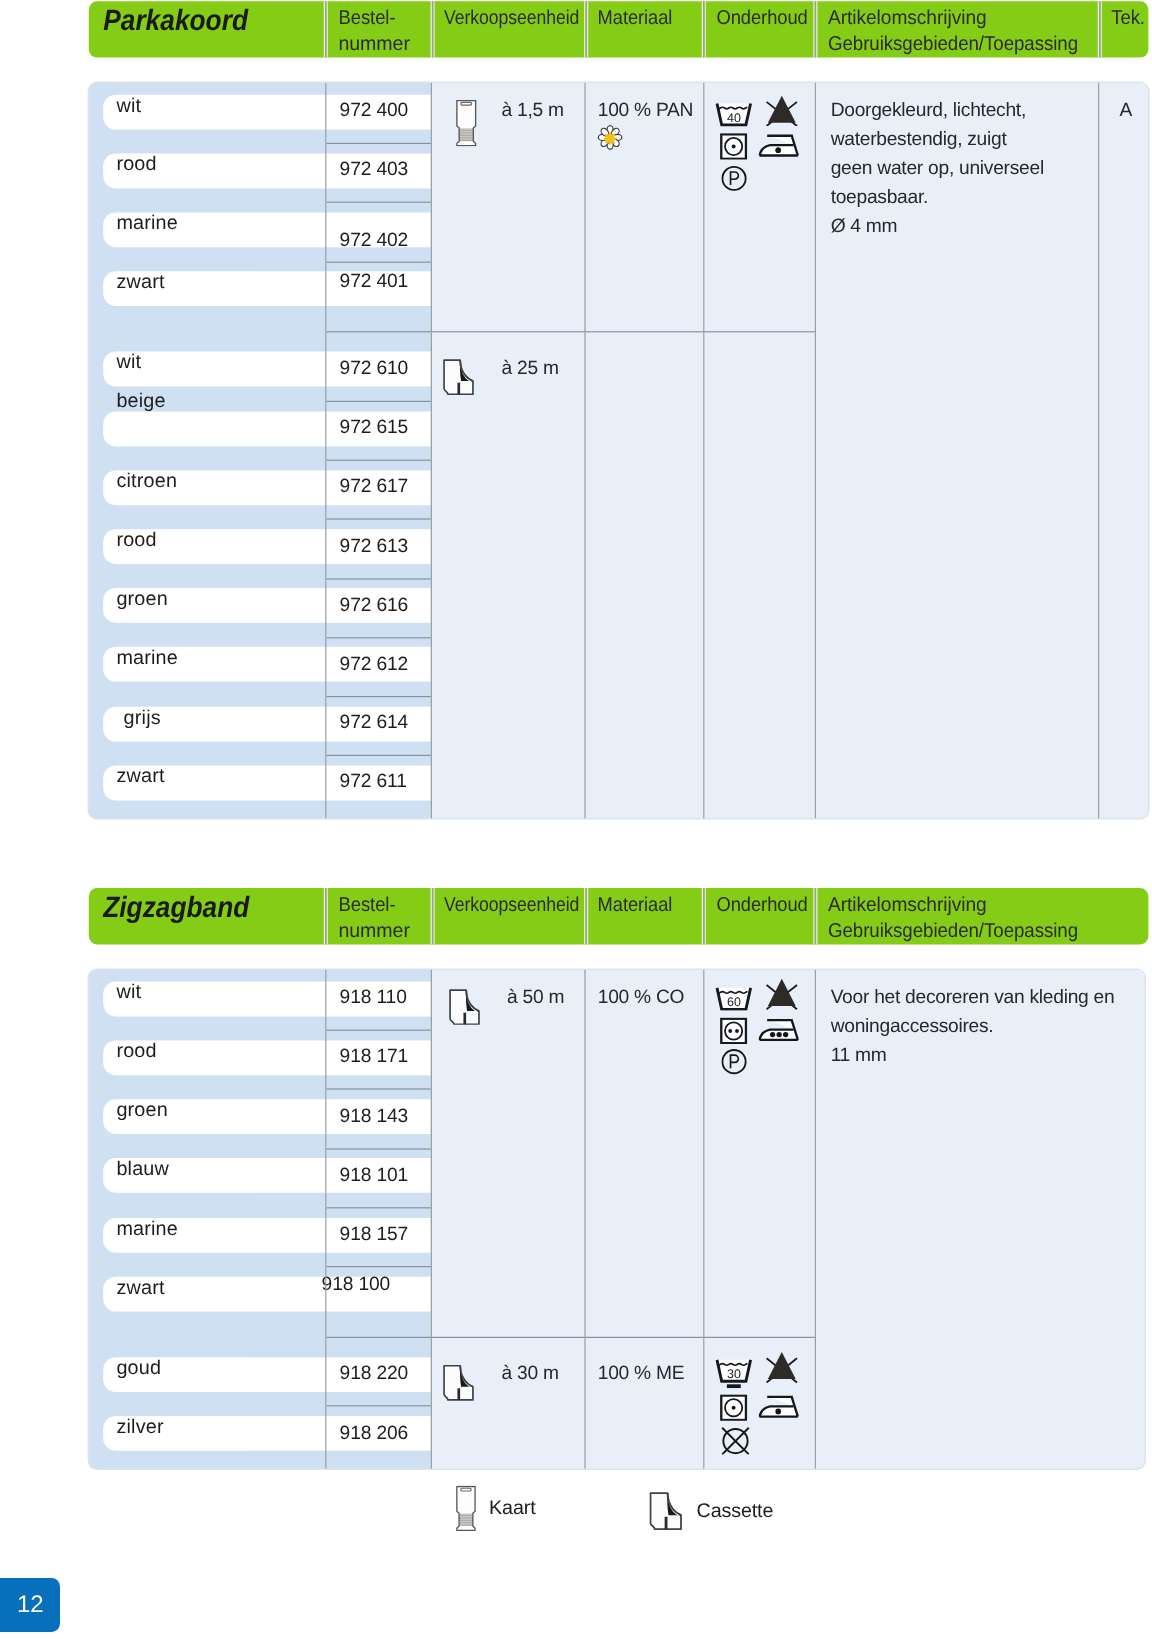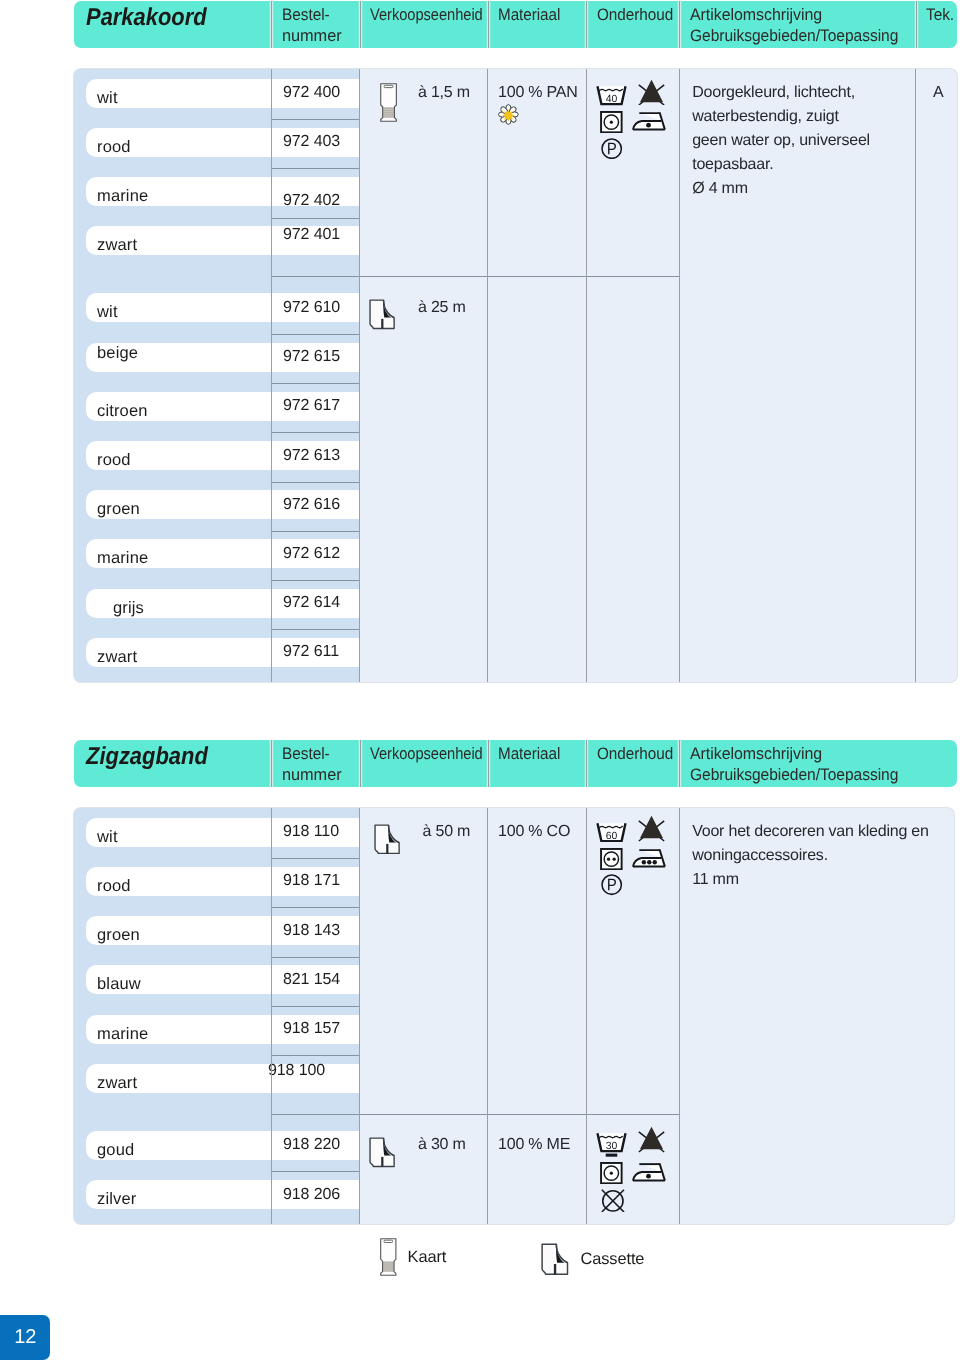--- a/index.html
+++ b/index.html
@@ -5,40 +5,40 @@
   html,body{margin:0;padding:0;}
   *{-webkit-font-smoothing:antialiased;-moz-osx-font-smoothing:grayscale;}
   body{width:960px;height:1366px;background:#ffffff;-webkit-font-smoothing:antialiased;text-rendering:geometricPrecision;
        font-family:"Liberation Sans",sans-serif;color:#1d1d1b;
        overflow:hidden;position:relative;}
   .page{position:absolute;inset:0;width:960px;height:1366px;
          transform:translateZ(0);will-change:transform;}
 
   
   .sec-head{position:absolute;left:74px;width:883px;height:47px;
-            background:#5eead4;border-radius:7px;box-sizing:border-box;}
+            background:#84cc16;border-radius:7px;box-sizing:border-box;}
   .sec-head .h-title{position:absolute;left:11.5px;top:-6.5px;height:47px;
             display:flex;align-items:center;font-weight:bold;font-style:italic;
             font-size:24.5px;color:#1a1a19;white-space:nowrap;}
   .sec-head .h-title span{display:block;transform:scaleX(0.895);transform-origin:left center;}
   .sec-head .h-cell{position:absolute;top:4px;height:43px;
-            display:flex;flex-direction:column;justify-content:flex-start;
+            display:flex;flex-direction:column;justify-content:space-between;
             font-size:16.6px;color:#2b2b2a;line-height:20.9px;letter-spacing:-0.05px;white-space:nowrap;}
   .sec-head .h-cell span{display:block;transform-origin:left center;}
   .sec-head .vdiv{position:absolute;top:0;height:47px;width:1px;background:#9b9d9f;
             box-shadow:-1.2px 0 0 #f0f0f1, 1.2px 0 0 #eceded;}
 
   
   .tbl{position:absolute;left:74px;width:883px;border-radius:7px;
        background:#cfe0f2;box-sizing:border-box;overflow:hidden;
        box-shadow:0 0 0 1px #dde3e9;}
   .tbl .colbg{position:absolute;top:0;bottom:0;background:#e9eff8;}
   .tbl .vline{position:absolute;top:0;bottom:0;width:1px;background:#9c9ea2;}
   .tbl .rowbg{position:absolute;background:#ffffff;border-radius:10.5px 0 0 10.5px;}
-  .tbl .pill{position:absolute;display:flex;align-items:flex-end;
+  .tbl .pill{position:absolute;display:flex;align-items:flex-start;
        font-size:16.5px;color:#1d1d1b;letter-spacing:0.15px;}
   .tbl .numcell{position:absolute;display:flex;align-items:center;
        font-size:16px;color:#1d1d1b;letter-spacing:-0.1px;}
   .tbl .hline{position:absolute;height:1px;background:#8593a1;}
   .tbl .gline{position:absolute;height:1px;background:#8593a1;}
   .tbl .cell{position:absolute;font-size:16px;color:#25282c;line-height:24px;letter-spacing:-0.22px;white-space:nowrap;}
   .tbl .icn{position:absolute;}
 
   
   .legend{position:absolute;display:flex;align-items:center;font-size:16.4px;color:#1d1d1b;letter-spacing:-0.1px;height:38px;}
@@ -195,21 +195,21 @@
   <div class="gline" style="left:197.5px;top:207.4px;width:407.5px"></div>
   <div class="rowbg" style="left:12px;top:224.4px;width:273px;height:29px"></div>
   <div class="pill" style="left:23px;top:224.4px;width:174px;height:29px">
         <span>wit</span>
       </div>
   <div class="numcell" style="left:209px;top:224.4px;width:76.5px;height:29px">
         <span>972 610</span>
       </div>
   <div class="hline" style="left:197.5px;top:264.9px;width:87.5px"></div>
   <div class="rowbg" style="left:12px;top:273.6px;width:273px;height:29px"></div>
-  <div class="pill" style="left:23px;top:280px;width:174px;height:14px">
+  <div class="pill" style="left:23px;top:256px;width:174px;height:14px">
         <span>beige</span>
       </div>
   <div class="numcell" style="left:209px;top:273.6px;width:76.5px;height:29px">
         <span>972 615</span>
       </div>
   <div class="hline" style="left:197.5px;top:314.1px;width:87.5px"></div>
   <div class="rowbg" style="left:12px;top:322.8px;width:273px;height:29px"></div>
   <div class="pill" style="left:23px;top:322.8px;width:174px;height:29px">
         <span>citroen</span>
       </div>
@@ -235,21 +235,21 @@
   <div class="hline" style="left:197.5px;top:461.7px;width:87.5px"></div>
   <div class="rowbg" style="left:12px;top:470.4px;width:273px;height:29px"></div>
   <div class="pill" style="left:23px;top:470.4px;width:174px;height:29px">
         <span>marine</span>
       </div>
   <div class="numcell" style="left:209px;top:470.4px;width:76.5px;height:29px">
         <span>972 612</span>
       </div>
   <div class="hline" style="left:197.5px;top:510.9px;width:87.5px"></div>
   <div class="rowbg" style="left:12px;top:519.6px;width:273px;height:29px"></div>
-  <div class="pill" style="left:39px;top:519.6px;width:174px;height:29px">
+  <div class="pill" style="left:29px;top:519.6px;width:174px;height:29px">
         <span>grijs</span>
       </div>
   <div class="numcell" style="left:209px;top:519.6px;width:76.5px;height:29px">
         <span>972 614</span>
       </div>
   <div class="hline" style="left:197.5px;top:560.1px;width:87.5px"></div>
   <div class="rowbg" style="left:12px;top:568.8px;width:273px;height:29px"></div>
   <div class="pill" style="left:23px;top:568.8px;width:174px;height:29px">
         <span>zwart</span>
       </div>
@@ -322,21 +322,21 @@
       </div>
   <div class="numcell" style="left:209px;top:108.1px;width:76.5px;height:29px">
         <span>918 143</span>
       </div>
   <div class="hline" style="left:197.5px;top:148.6px;width:87.5px"></div>
   <div class="rowbg" style="left:12px;top:157.3px;width:273px;height:29px"></div>
   <div class="pill" style="left:23px;top:157.3px;width:174px;height:29px">
         <span>blauw</span>
       </div>
   <div class="numcell" style="left:209px;top:157.3px;width:76.5px;height:29px">
-        <span>821 154</span>
+        <span>918 101</span>
       </div>
   <div class="hline" style="left:197.5px;top:197.8px;width:87.5px"></div>
   <div class="rowbg" style="left:12px;top:206.5px;width:273px;height:29px"></div>
   <div class="pill" style="left:23px;top:206.5px;width:174px;height:29px">
         <span>marine</span>
       </div>
   <div class="numcell" style="left:209px;top:206.5px;width:76.5px;height:29px">
         <span>918 157</span>
       </div>
   <div class="hline" style="left:197.5px;top:247px;width:87.5px"></div>

